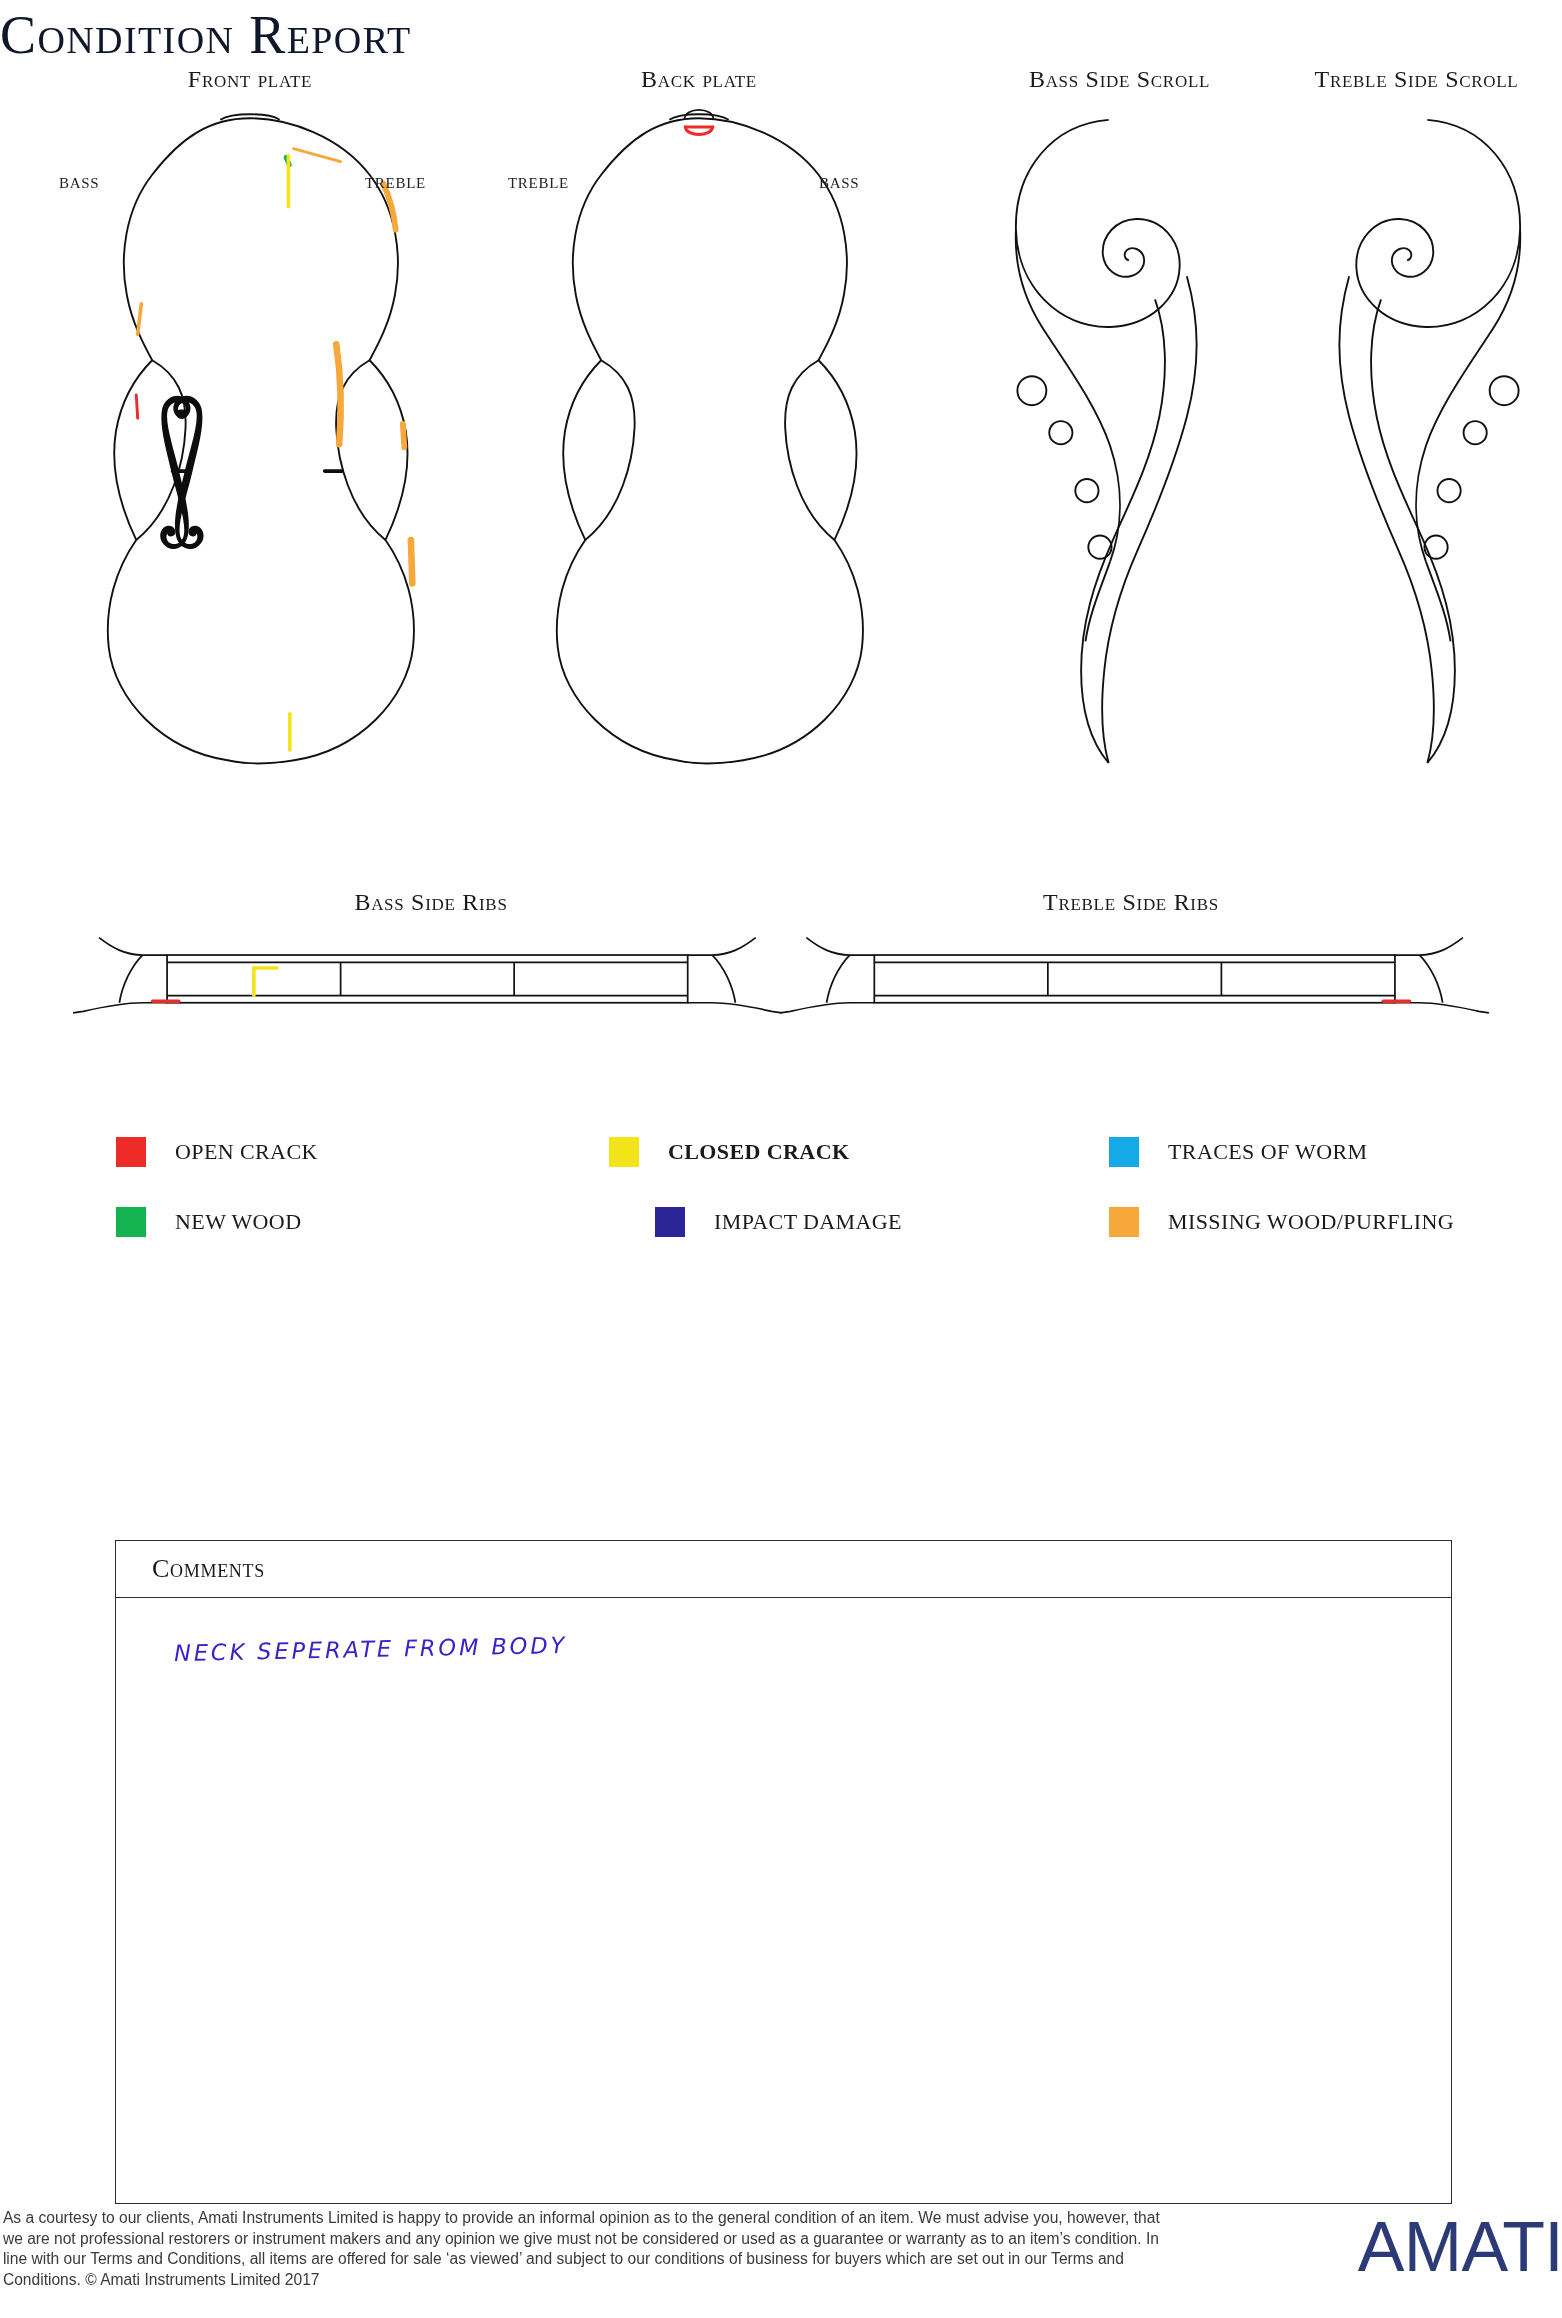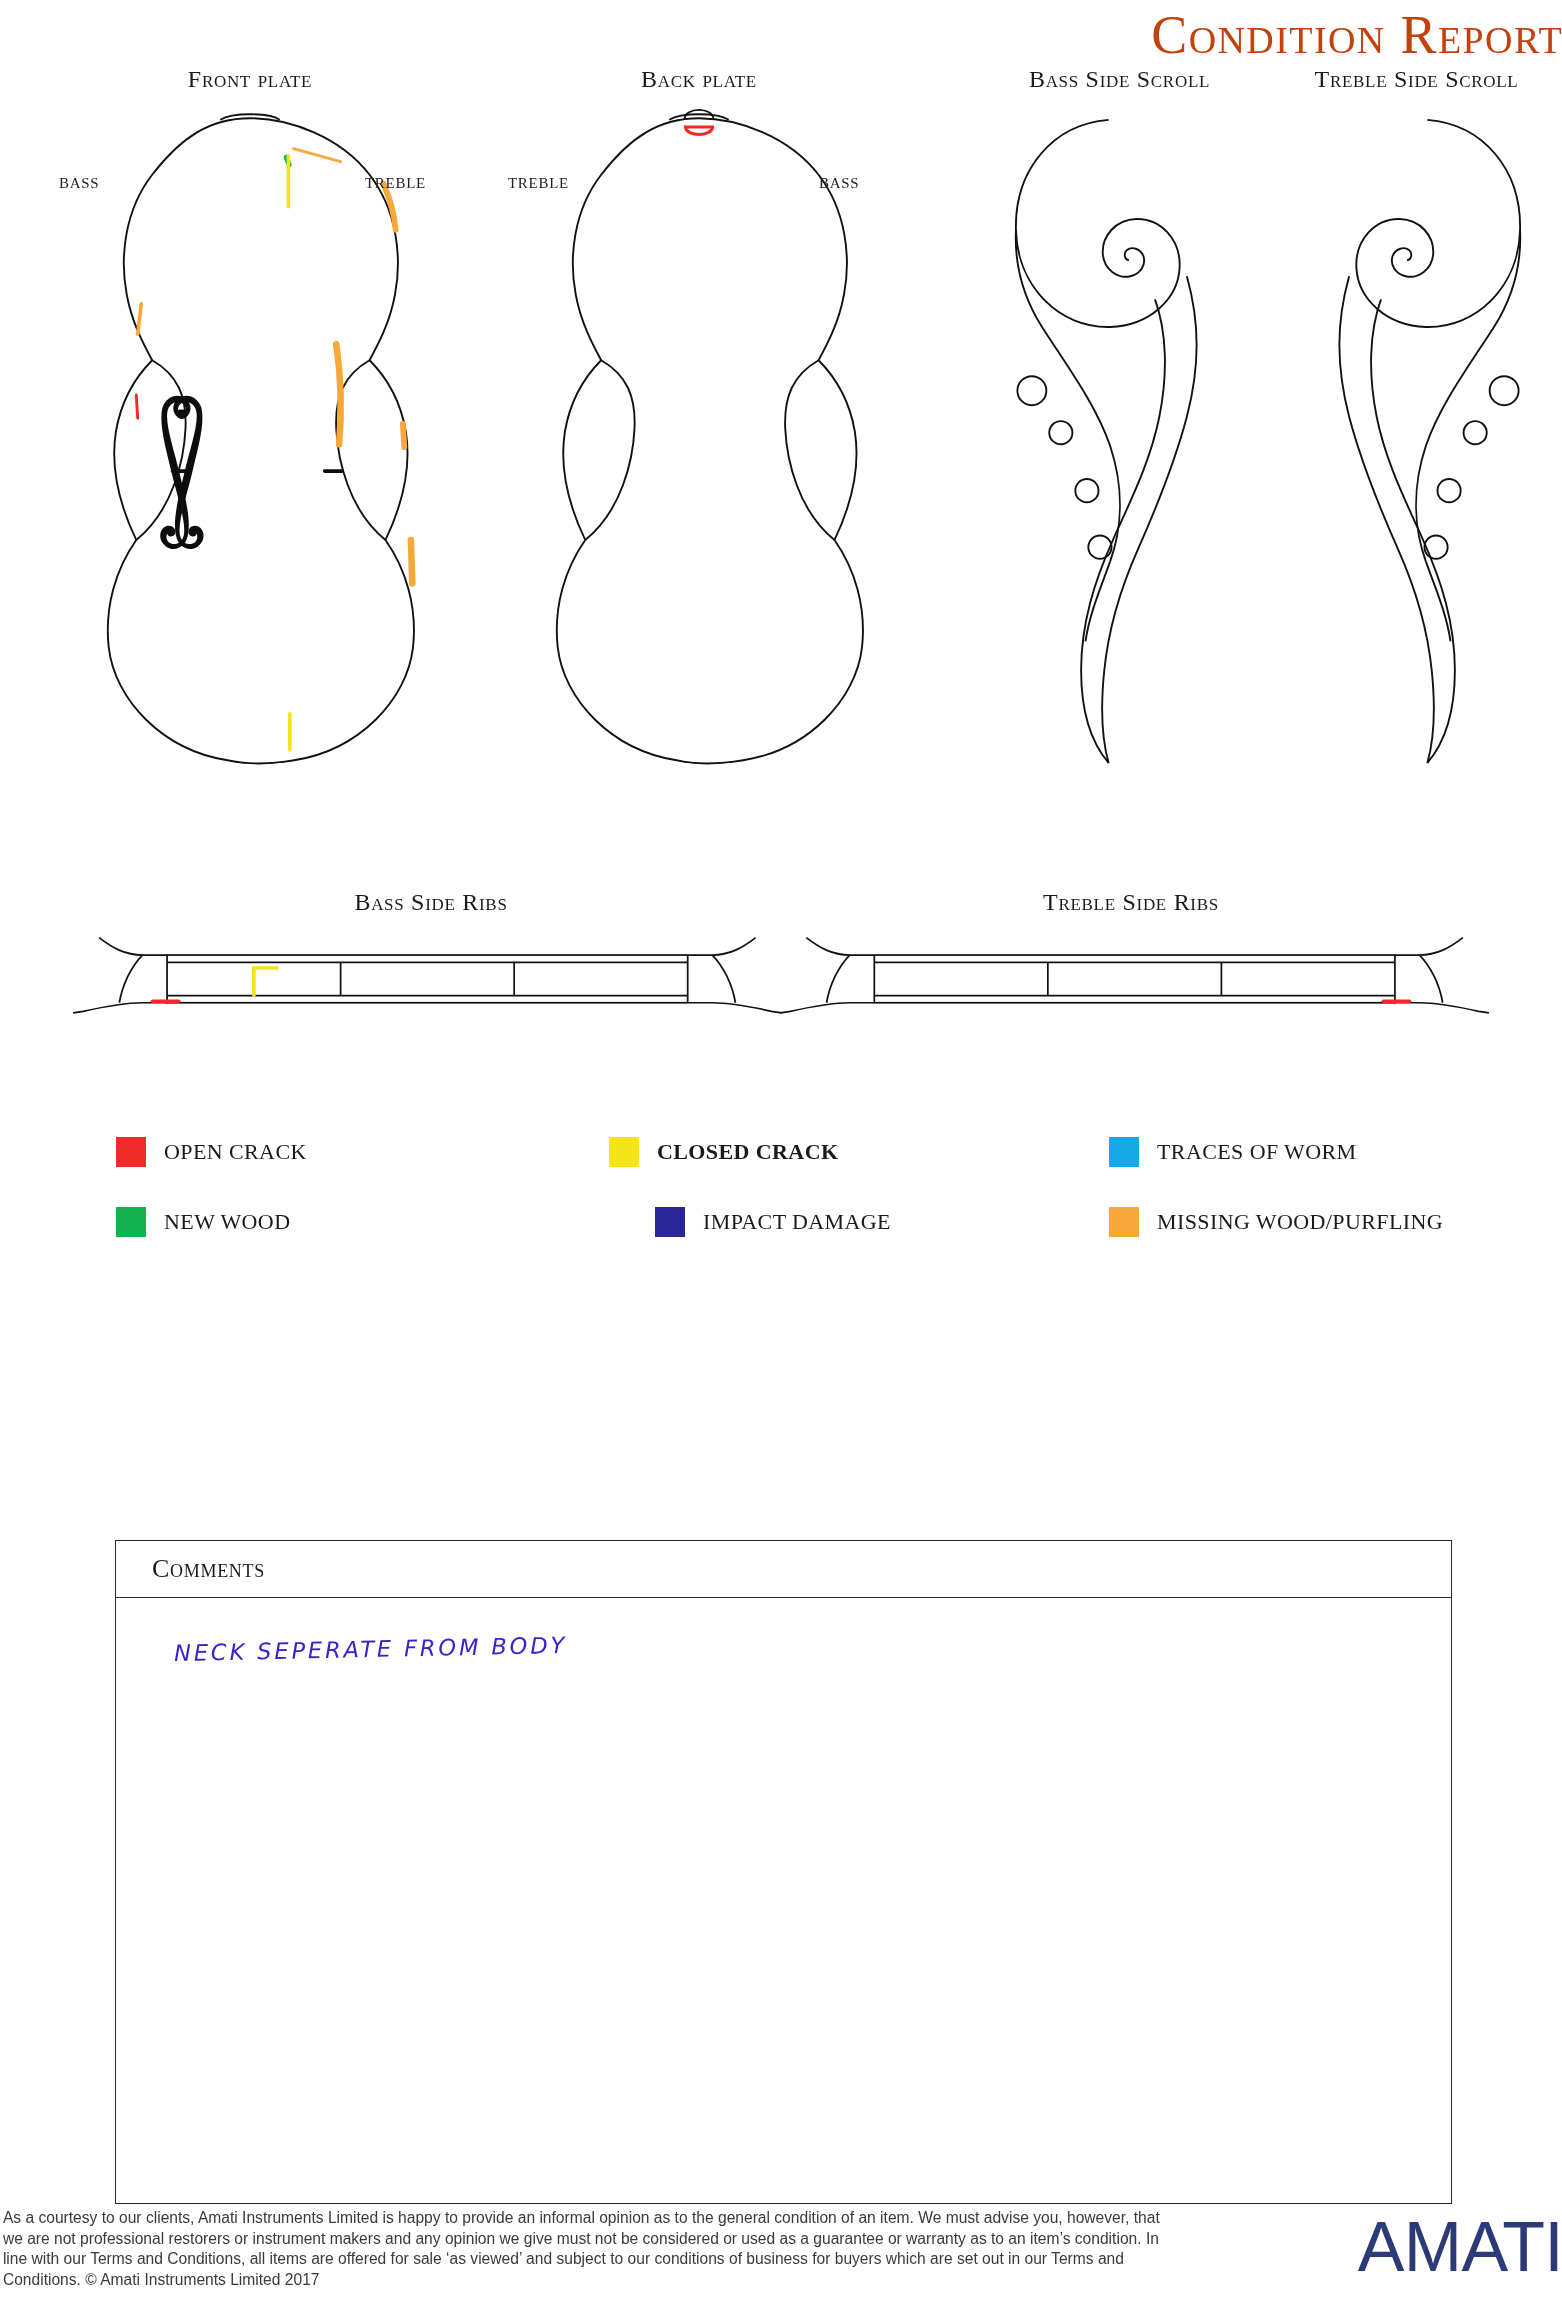--- a/index.html
+++ b/index.html
@@ -7,26 +7,26 @@
   body {
     width: 1563px;
     height: 2319px;
     background: #ffffff;
     font-family: "Liberation Serif", serif;
     color: #111111;
     position: relative;
     overflow: hidden;
   }
   .page-title {
-    text-align: right;
+    text-align: left;
     font-family: "Liberation Serif", serif;
     font-size: 54px;
     font-variant: small-caps;
     letter-spacing: 1.4px;
-    color: #c2410c;
+    color: #0f172a;
     margin: 0;
     padding-top: 4.3px;
     font-weight: 400;
   }
 
   
   .diagram-row {
     position: relative;
     width: 1563px;
     height: 783px;
@@ -72,21 +72,21 @@
   .legend {
     position: relative;
     width: 1563px;
     height: 152px;
     margin-top: 51px;
   }
   .legend-item {
     position: absolute;
     display: flex;
     align-items: center;
-    gap: 18px;
+    gap: 29px;
   }
   .swatch {
     width: 30px; height: 30px;
     display: block;
   }
   .legend-text {
     font-variant: small-caps;
     font-size: 22px;
     letter-spacing: 0.4px;
     color: #1a1a1a;

